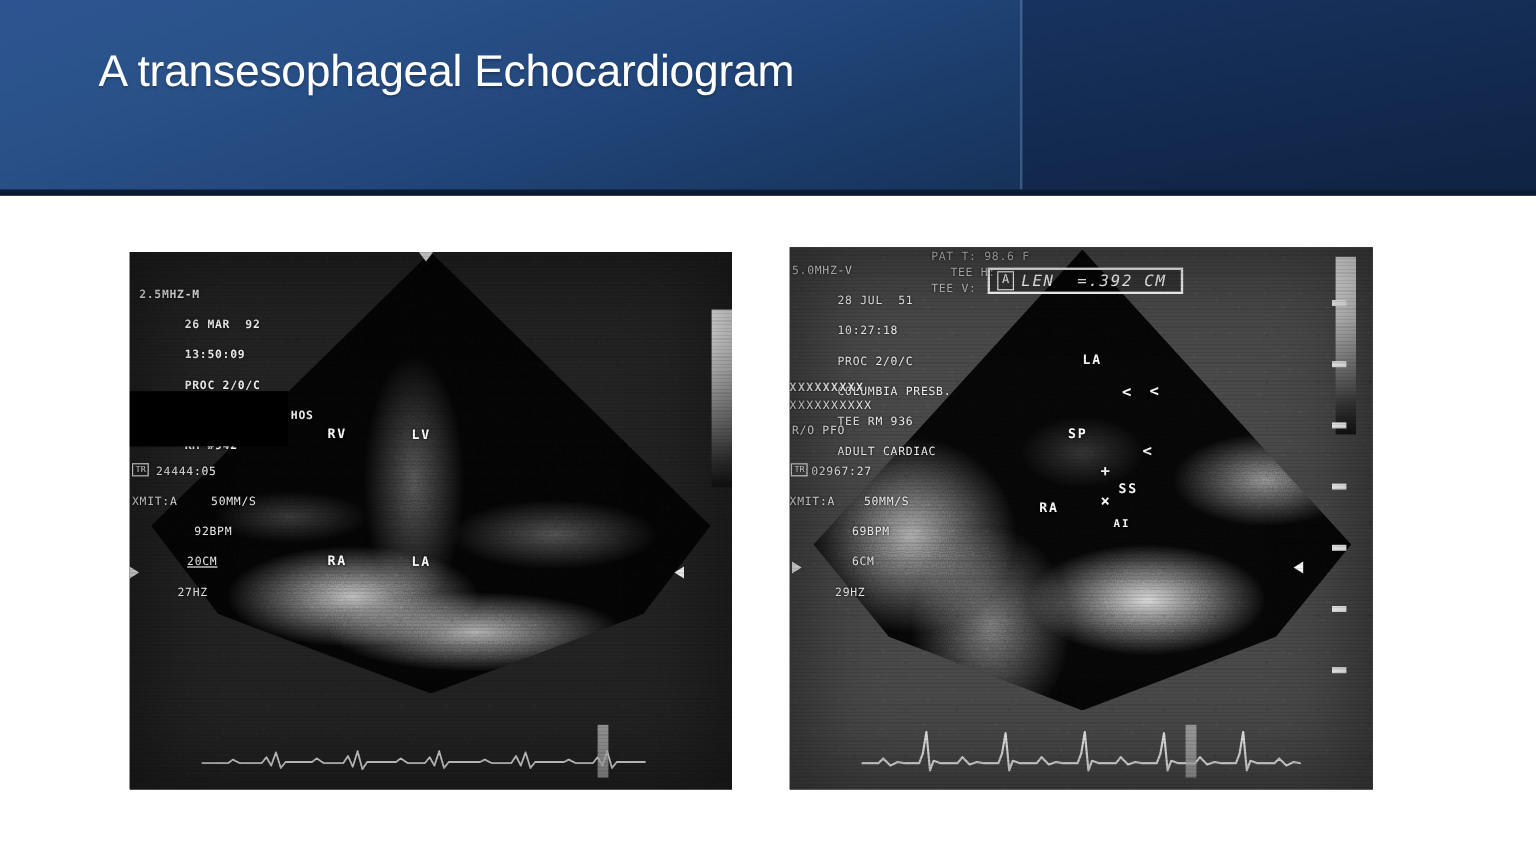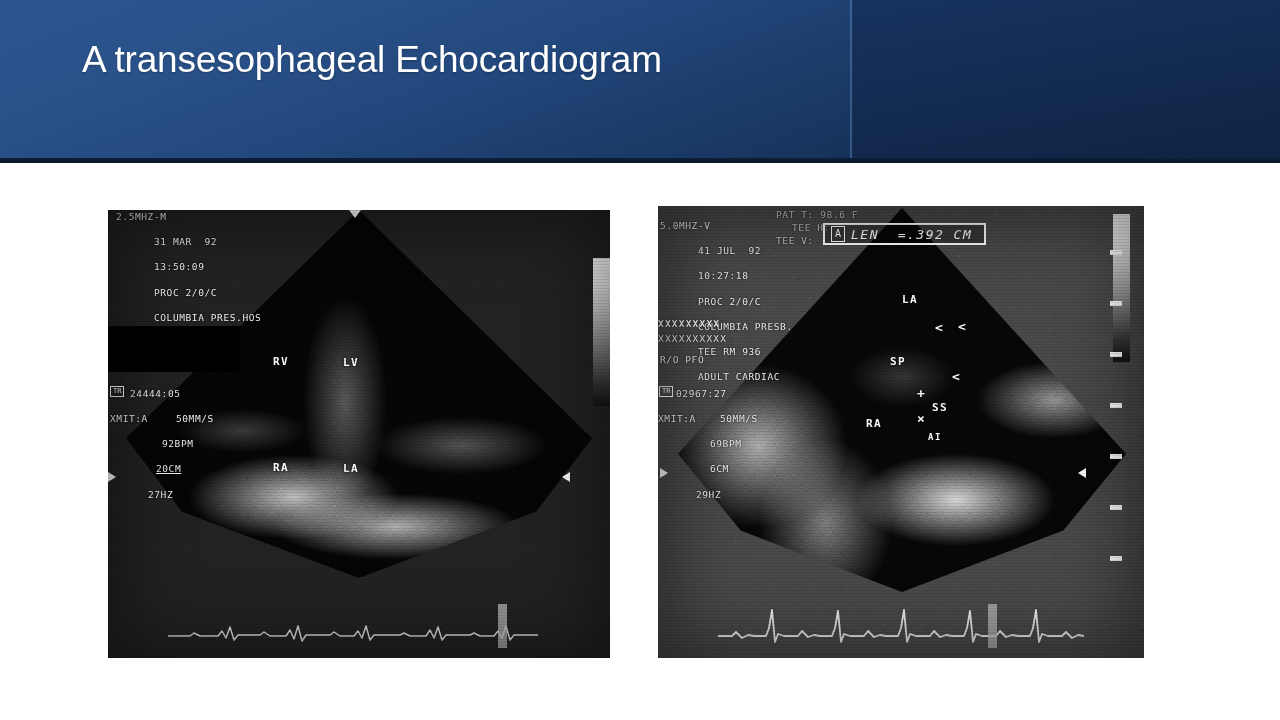--- a/index.html
+++ b/index.html
@@ -190,22 +190,22 @@
       <div class="speckle2"></div>
     </div>
     <div class="noise"></div>
 
     <div class="tri tri-r" style="left:0px; top:262px;"></div>
     <div class="tri tri-l" style="left:454px; top:262px;"></div>
     <div class="tri-down" style="position:absolute; left:241px; top:0px;"></div>
 
     <div class="gray-bar" style="left:485px; top:48px; height:148px;"></div>
 
-    <div class="ov" style="left:8px; top:1px;"><span>2.5MHZ-M</span><br>
-      <span>31 MAR  92</span><br>
+    <div class="ov" style="left:8px; top:30px;font-weight:bold;"><span>2.5MHZ-M</span><br>
+      <span>26 MAR  92</span><br>
       <span>13:50:09</span><br>
       <span>PROC 2/0/C</span><br>
       <span>COLUMBIA PRES.HOS</span><br>
       <span>RM #942</span>
     </div>
 
     <div class="redact-box" style="left:0px; top:116px; width:132px; height:46px;"></div>
 
     <div class="ov" style="left:22px; top:178px;"><span>24444:05</span><br>
       <span style="padding-left:8px;">50MM/S</span>
@@ -252,21 +252,21 @@
     <div class="gray-bar" style="left:455px; top:8px; height:148px;"></div>
     <div class="depth-tick" style="left:452px; top:44px;"></div>
     <div class="depth-tick" style="left:452px; top:95px;"></div>
     <div class="depth-tick" style="left:452px; top:146px;"></div>
     <div class="depth-tick" style="left:452px; top:197px;"></div>
     <div class="depth-tick" style="left:452px; top:248px;"></div>
     <div class="depth-tick" style="left:452px; top:299px;"></div>
     <div class="depth-tick" style="left:452px; top:350px;"></div>
 
     <div class="ov" style="left:2px; top:14px;"><span>5.0MHZ-V</span><br>
-      <span>41 JUL  92</span><br>
+      <span>28 JUL  51</span><br>
       <span>10:27:18</span><br>
       <span>PROC 2/0/C</span><br>
       <span>COLUMBIA PRESB.</span><br>
       <span>TEE RM 936</span><br>
       <span>ADULT CARDIAC</span>
     </div>
 
     <div class="ov" style="left:0px; top:112px; letter-spacing:1.2px; font-weight:700;">XXXXXXXXX</div>
     <div class="ov" style="left:0px; top:127px; letter-spacing:1.2px; font-weight:400;">XXXXXXXXXX</div>
     <div class="ov" style="left:2px; top:148px;">R/O PFO</div>

